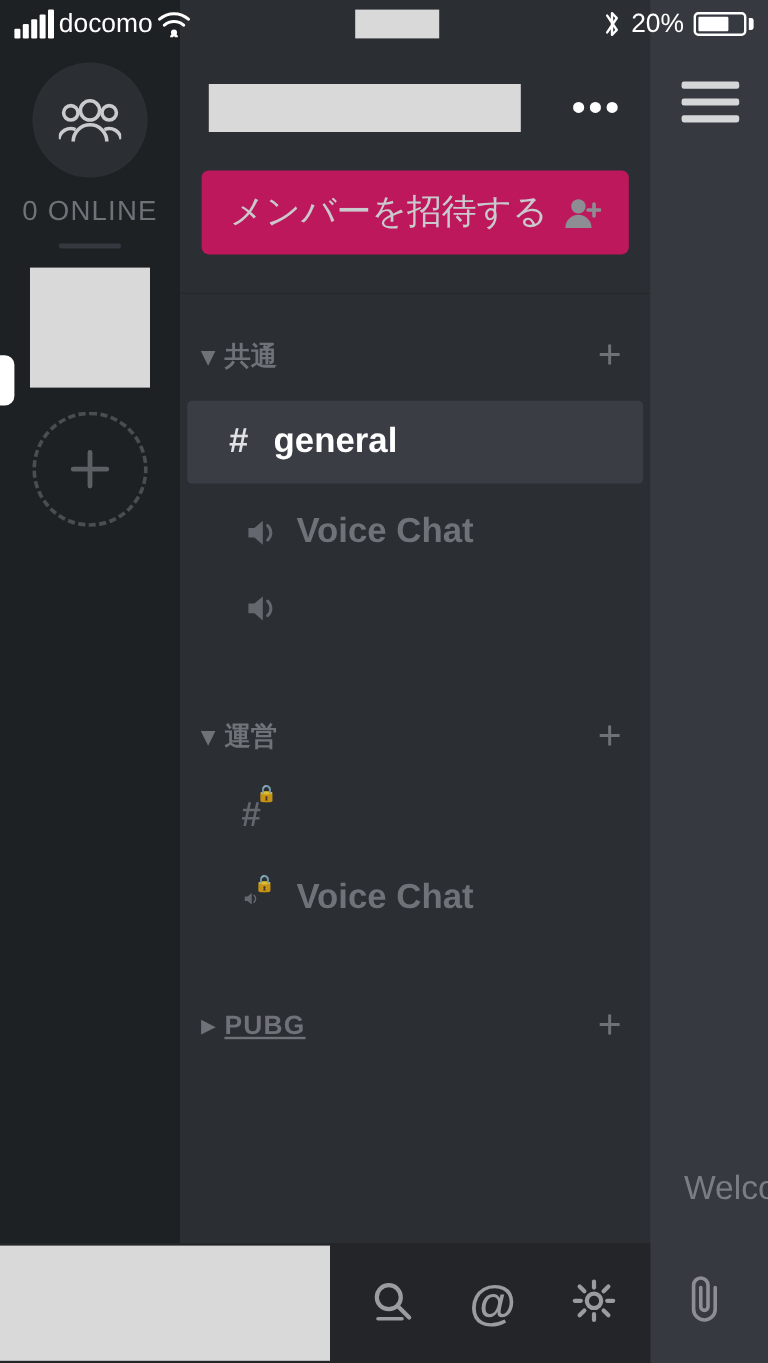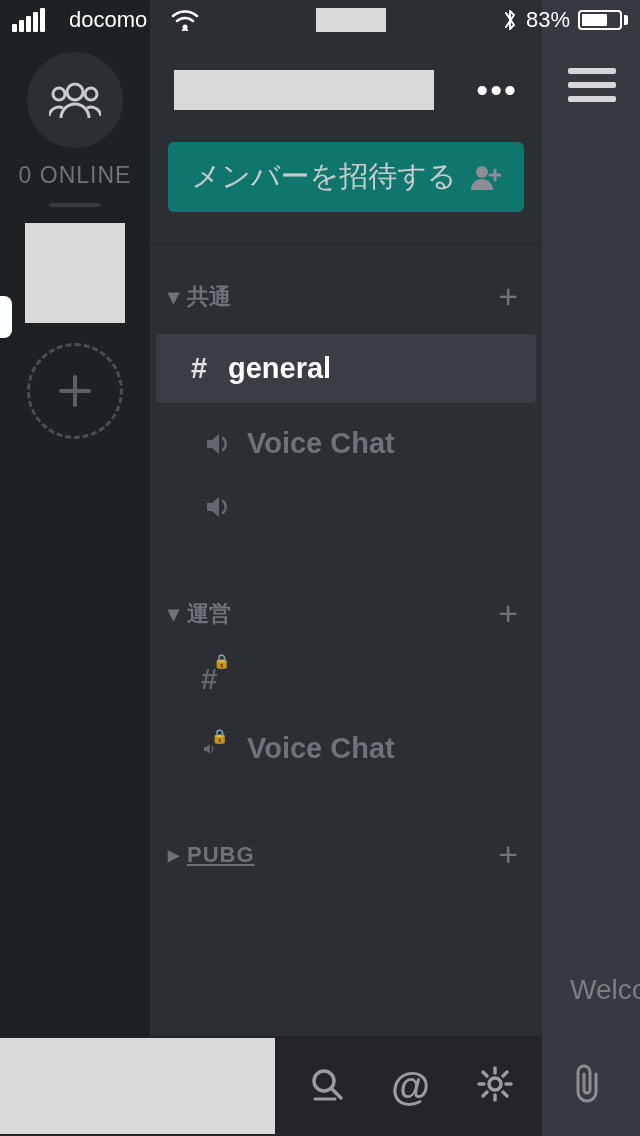--- a/index.html
+++ b/index.html
@@ -12,21 +12,21 @@
   }
 
   
   .status-bar {
     position: absolute; top: 0; left: 0; right: 0; height: 40px;
     display: flex; align-items: center; justify-content: space-between;
     padding: 0 12px;
     color: #fff; font-size: 22px; font-weight: 500;
     z-index: 50;
   }
-  .sb-left { display: flex; align-items: center; gap: 24px; }
+  .sb-left { display: flex; align-items: center; gap: 4px; }
   .sb-right { display: flex; align-items: center; gap: 8px; }
   .signal-bars { display: flex; align-items: flex-end; gap: 2px; }
   .signal-bars span { width: 5px; background: #fff; display: inline-block; border-radius: 1px;}
   .signal-bars span:nth-child(1){height:8px;}
   .signal-bars span:nth-child(2){height:12px;}
   .signal-bars span:nth-child(3){height:16px;}
   .signal-bars span:nth-child(4){height:20px;}
   .signal-bars span:nth-child(5){height:24px;}
   .wifi-icon, .bt-icon { display:inline-flex; }
   .battery { display:inline-flex; align-items:center; }
@@ -71,21 +71,21 @@
     display:flex; flex-direction:column;
   }
   .server-header {
     display:flex; align-items:center; justify-content:space-between;
     padding: 18px 24px 32px 24px;
   }
   .server-name-redact { width: 260px; height: 40px; background:#d9d9d9;}
   .more-dots { color:#fff; font-size:34px; letter-spacing:2px;}
   .invite-btn {
     margin: 0 18px 32px 18px; height: 70px;
-    background:#0f766e; border-radius:6px;
+    background:#be185d; border-radius:6px;
     display:flex; align-items:center; justify-content:center; gap:14px;
     color:#c9cacd; font-size:29px;
   }
   .channel-list { flex:1; overflow:hidden; border-top:1px solid #26282d; padding-top: 20px;}
   .category {
     display:flex; align-items:center; justify-content:space-between;
     padding: 12px 24px 12px 18px;
     color:#6f7278; font-size:22px; font-weight:600;
   }
   .cat-left { display:flex; align-items:center; gap:8px;}
@@ -148,21 +148,21 @@
         </svg>
     </span>
   </div>
   <div class="sb-time-redact"></div>
   <div class="sb-right">
     <span class="bt-icon">
       <svg width="16" height="26" viewBox="0 0 16 26">
           <path d="M4 6 L12 18 L8 22 L8 4 L12 8 L4 20" stroke="#fff" stroke-width="2" fill="none" stroke-linejoin="round" stroke-linecap="round"></path>
         </svg>
     </span>
-    <span>83%</span>
+    <span>20%</span>
     <span class="battery">
       <span class="battery-body">
           <span class="battery-fill"></span>
         </span>
       <span class="battery-tip"></span>
     </span>
   </div>
 </div>
 
 <div class="col-servers">

